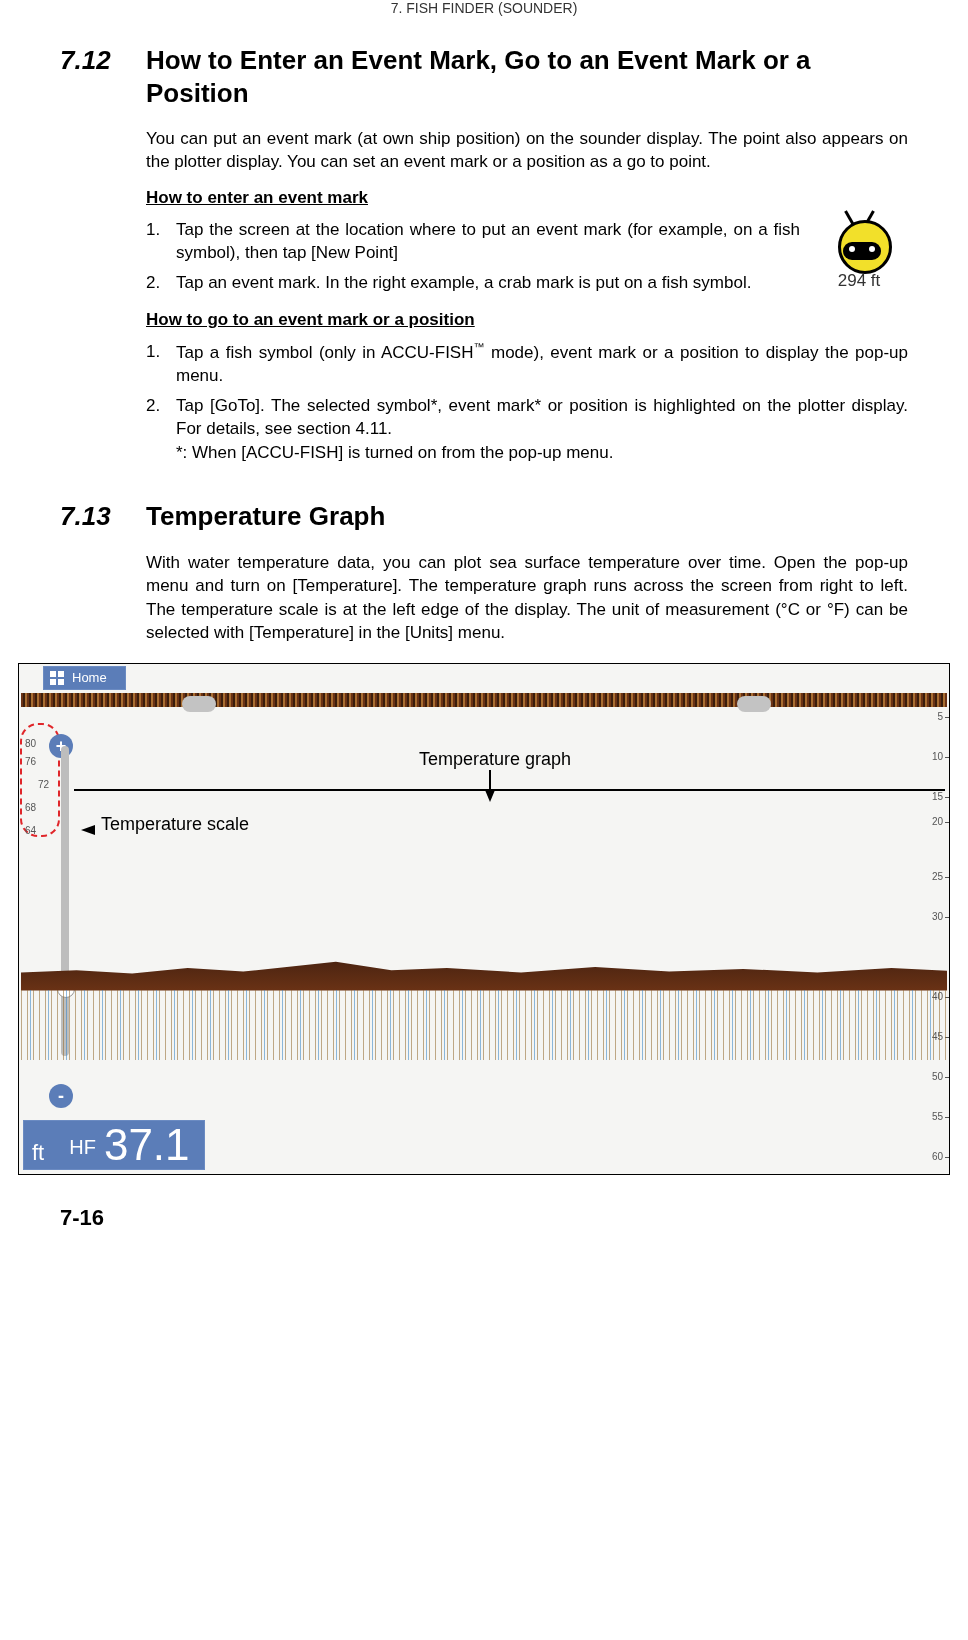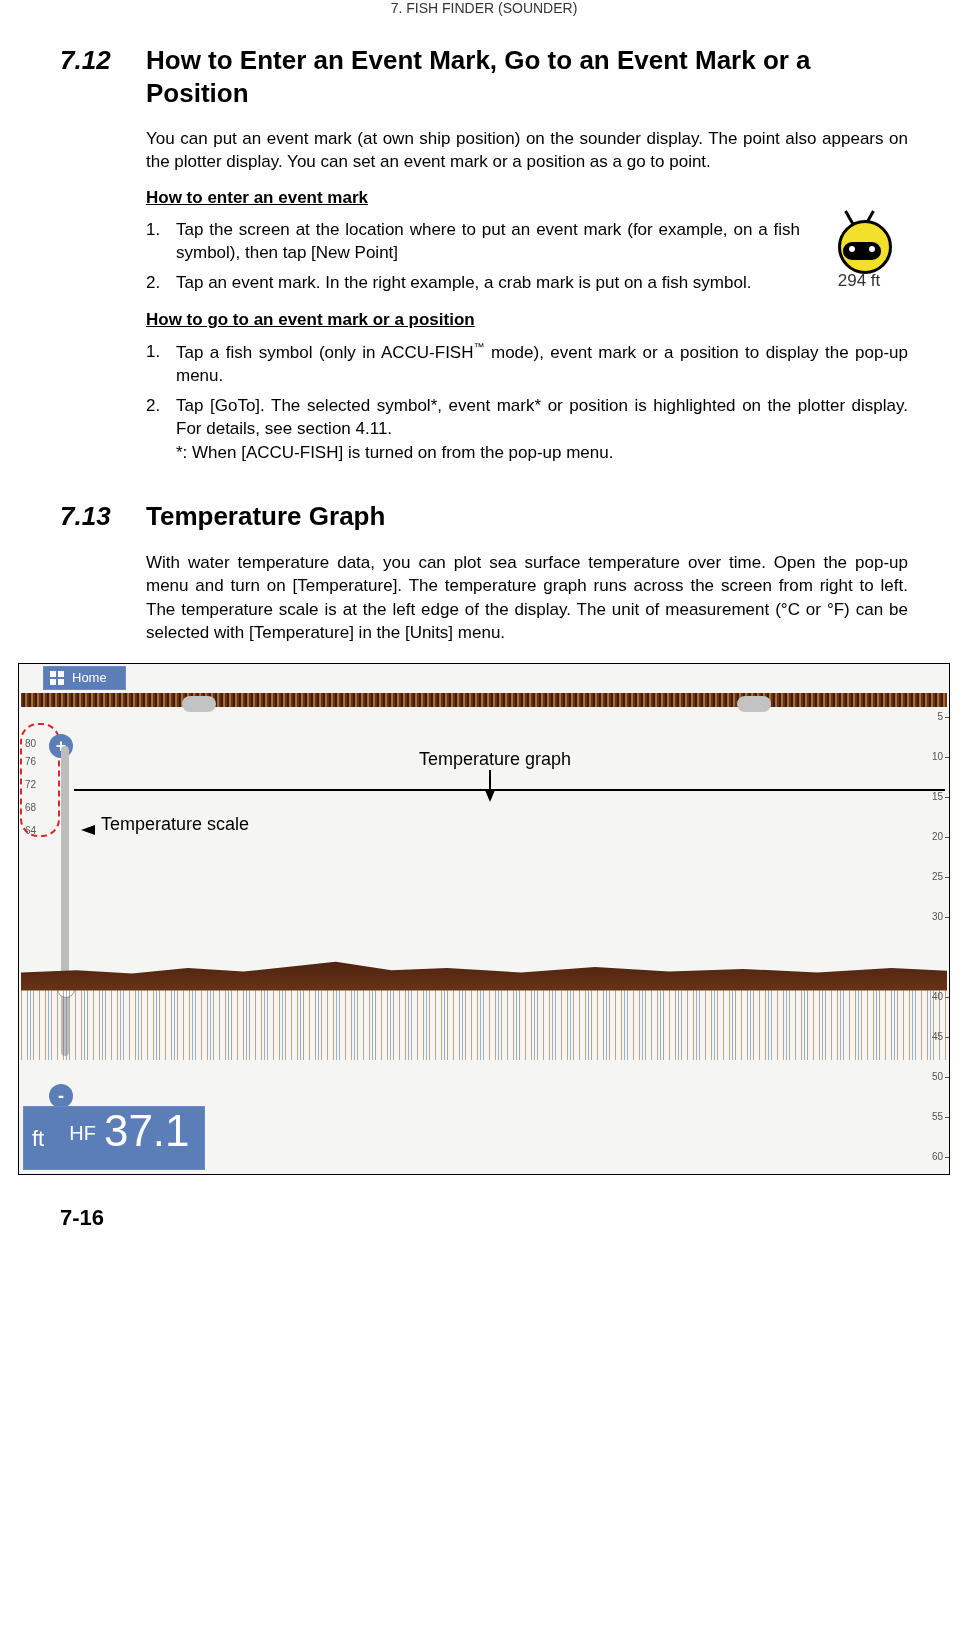--- a/index.html
+++ b/index.html
@@ -210,42 +210,42 @@
     border-radius: 18px;
   }
   .temp-tick {
     position: absolute;
     left: 6px;
     font-size: 10px;
     color: #555;
   }
   .t80 { top: 74px; }
   .t76 { top: 92px; }
-  .t72 { top: 115px; }
+  .t72 { top: 115px; margin-left: 13px; }
   .t68 { top: 138px; }
   .t64 { top: 161px; }
   .depth-tick {
     position: absolute;
     right: 6px;
     font-size: 10px;
     color: #555;
   }
   .depth-tick::after {
     content: '';
     position: absolute;
     right: -6px;
     top: 6px;
     width: 4px;
     height: 1px;
     background: #555;
   }
   .d5  { top: 47px; }
   .d10 { top: 87px; }
   .d15 { top: 127px; }
-  .d20 { top: 167px; }
+  .d20 { top: 152px; }
   .d25 { top: 207px; }
   .d30 { top: 247px; }
   .d40 { top: 327px; }
   .d45 { top: 367px; }
   .d50 { top: 407px; }
   .d55 { top: 447px; }
   .d60 { top: 487px; }
   .range-track {
     position: absolute;
     left: 42px;
@@ -301,21 +301,21 @@
       repeating-linear-gradient(90deg,#3683c7 0 1px, transparent 1px 9px),
       repeating-linear-gradient(90deg,#c98a2a 0 1px, transparent 1px 12px);
     opacity: 0.55;
   }
   .depth-box {
     position: absolute;
     left: 4px;
     bottom: 4px;
     background: #5b7db8;
     color: #fff;
-    padding: 2px 14px 16px 8px;
+    padding: 2px 14px 2px 8px;
     border: 1px solid #6b8bc2;
     display: flex;
     align-items: baseline;
   }
   .depth-unit { font-size: 22px; margin-right: 8px; }
   .depth-mode { font-size: 20px; margin-right: 8px; position: relative; top:-6px;margin-left:17px;}
   .depth-value { font-size: 44px; font-weight: normal; line-height: 1; }
   .anno {
     position: absolute;
     font-size: 18px;

